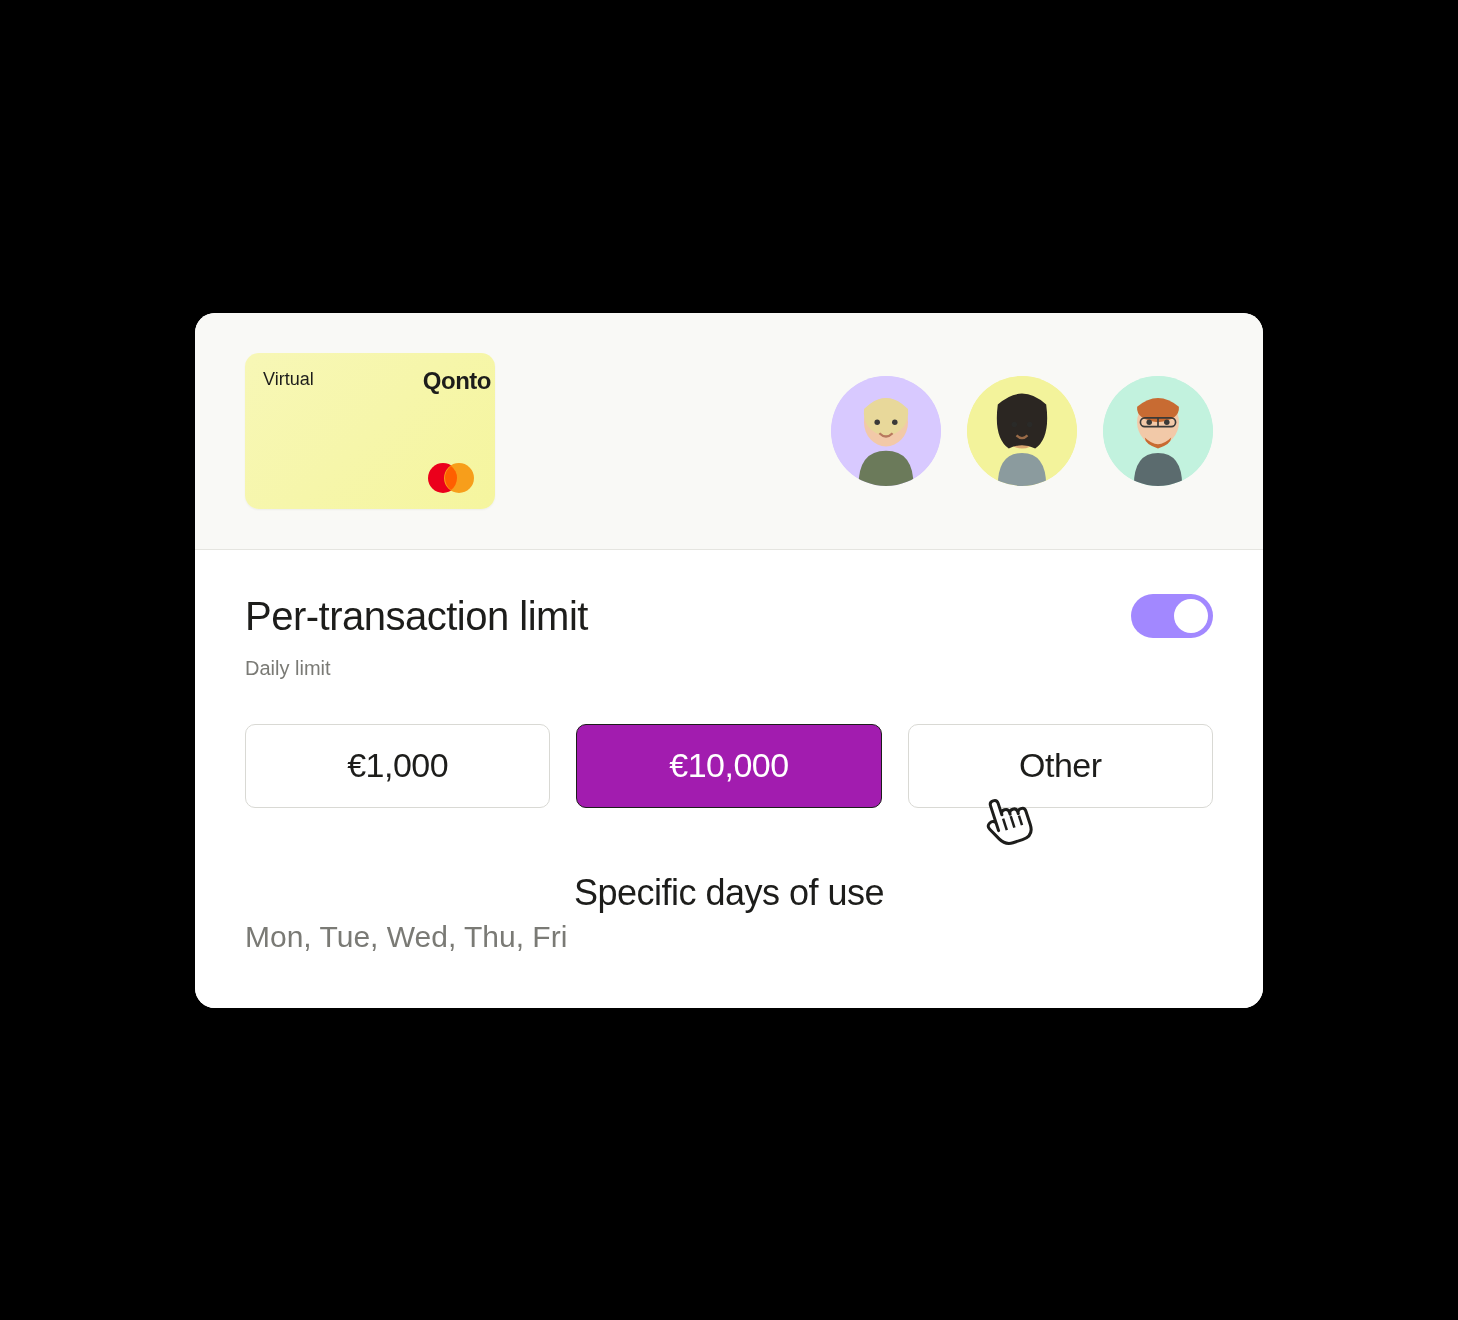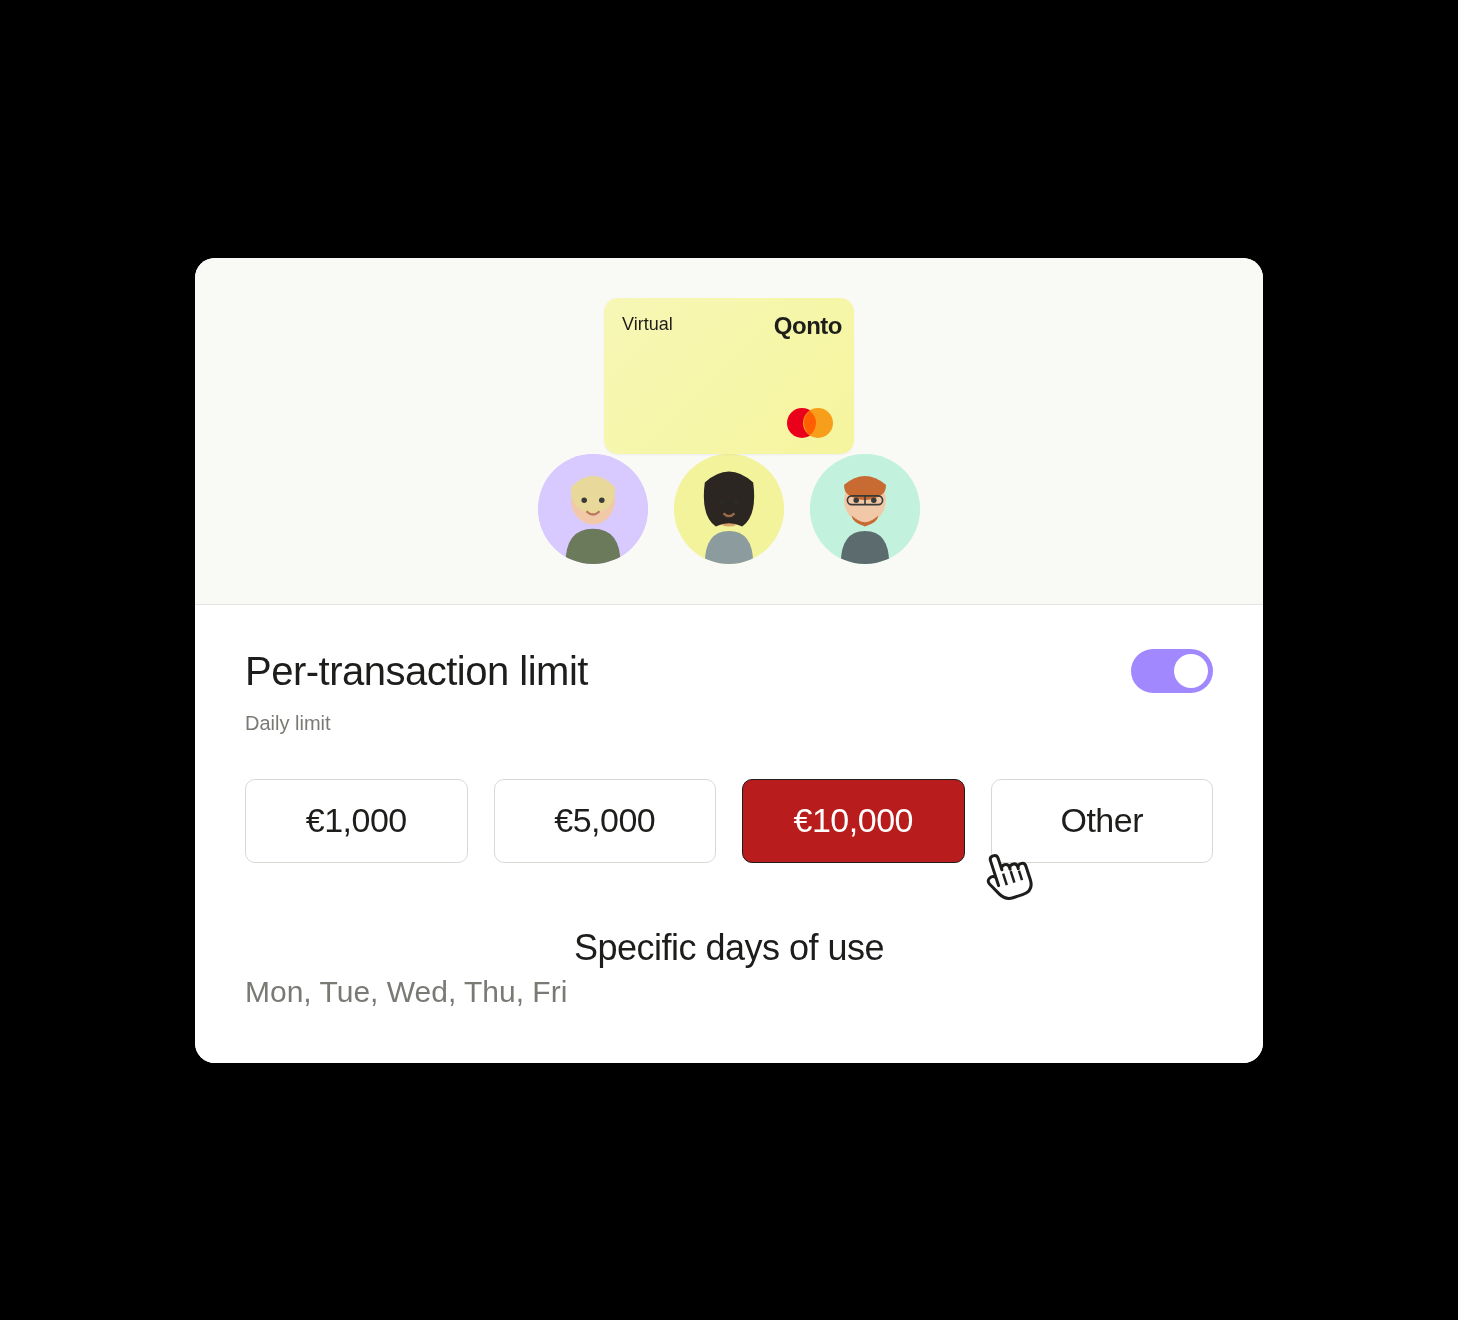--- a/index.html
+++ b/index.html
@@ -22,40 +22,39 @@
     }
     .header {
       background: #F9F9F6;
       padding: 40px 50px;
       display: flex;
       align-items: center;
       justify-content: space-between;
       border-top-left-radius: 20px;
       border-top-right-radius: 20px;
       border-bottom: 1px solid #E5E5E0;
-      flex-direction: column;
     }
     .card {
       width: 250px;
       height: 156px;
       background: linear-gradient(135deg, #F7F7B6 0%, #F5F59E 100%);
       border-radius: 14px;
       padding: 16px 18px;
       position: relative;
       box-shadow: 0 1px 2px rgba(0,0,0,0.05);
     }
     .card-label {
       font-size: 18px;
       color: #1d1d1b;
       font-weight: 500;
     }
     .brand {
       position: absolute;
       top: 14px;
-      right: 12px;
+      right: 4px;
       font-size: 24px;
       font-weight: 600;
       color: #1d1d1b;
       letter-spacing: -0.5px;
     }
     .mc {
       position: absolute;
       bottom: 14px;
       right: 18px;
       width: 52px;
@@ -130,21 +129,21 @@
       background: #fff;
       font-size: 34px;
       color: #1d1d1b;
       display: flex;
       align-items: center;
       justify-content: center;
       cursor: pointer;
       letter-spacing: -0.5px;
     }
     .chip.selected {
-      background: #b91c1c;
+      background: #a21caf;
       color: #fff;
       border-color: #1d1d1b;
     }
     .cursor {
       position: absolute;
       left: 720px;
       top: 54px;
       width: 80px;
       height: 80px;
       pointer-events: none;
@@ -222,21 +221,20 @@
     <div class="row1">
       <div class="title">Per-transaction limit</div>
       <div class="toggle">
         <div class="toggle-knob"></div>
       </div>
     </div>
     <div class="subtitle">Daily limit</div>
 
     <div class="chips">
       <div class="chip">€1,000</div>
-      <div class="chip">€5,000</div>
       <div class="chip selected">€10,000</div>
       <div class="chip">Other</div>
 
       <svg class="cursor" viewBox="0 0 80 80">
         <g transform="rotate(-18 40 40)">
           <path d="M30 50 L30 24 Q30 20 34 20 Q38 20 38 24 L38 36 Q38 32 42 32 Q46 32 46 36 L46 38 Q46 34 50 34 Q54 34 54 38 L54 40 Q54 36 58 36 Q62 36 62 40 L62 54 Q62 66 50 66 L40 66 Q32 66 28 58 L22 46 Q20 42 24 40 Q28 38 30 42 Z" fill="#fff" stroke="#1d1d1b" stroke-width="3" stroke-linejoin="round"></path>
           <line x1="38" y1="40" x2="38" y2="52" stroke="#1d1d1b" stroke-width="2.5"></line>
           <line x1="46" y1="40" x2="46" y2="52" stroke="#1d1d1b" stroke-width="2.5"></line>
           <line x1="54" y1="42" x2="54" y2="52" stroke="#1d1d1b" stroke-width="2.5"></line>
         </g>

